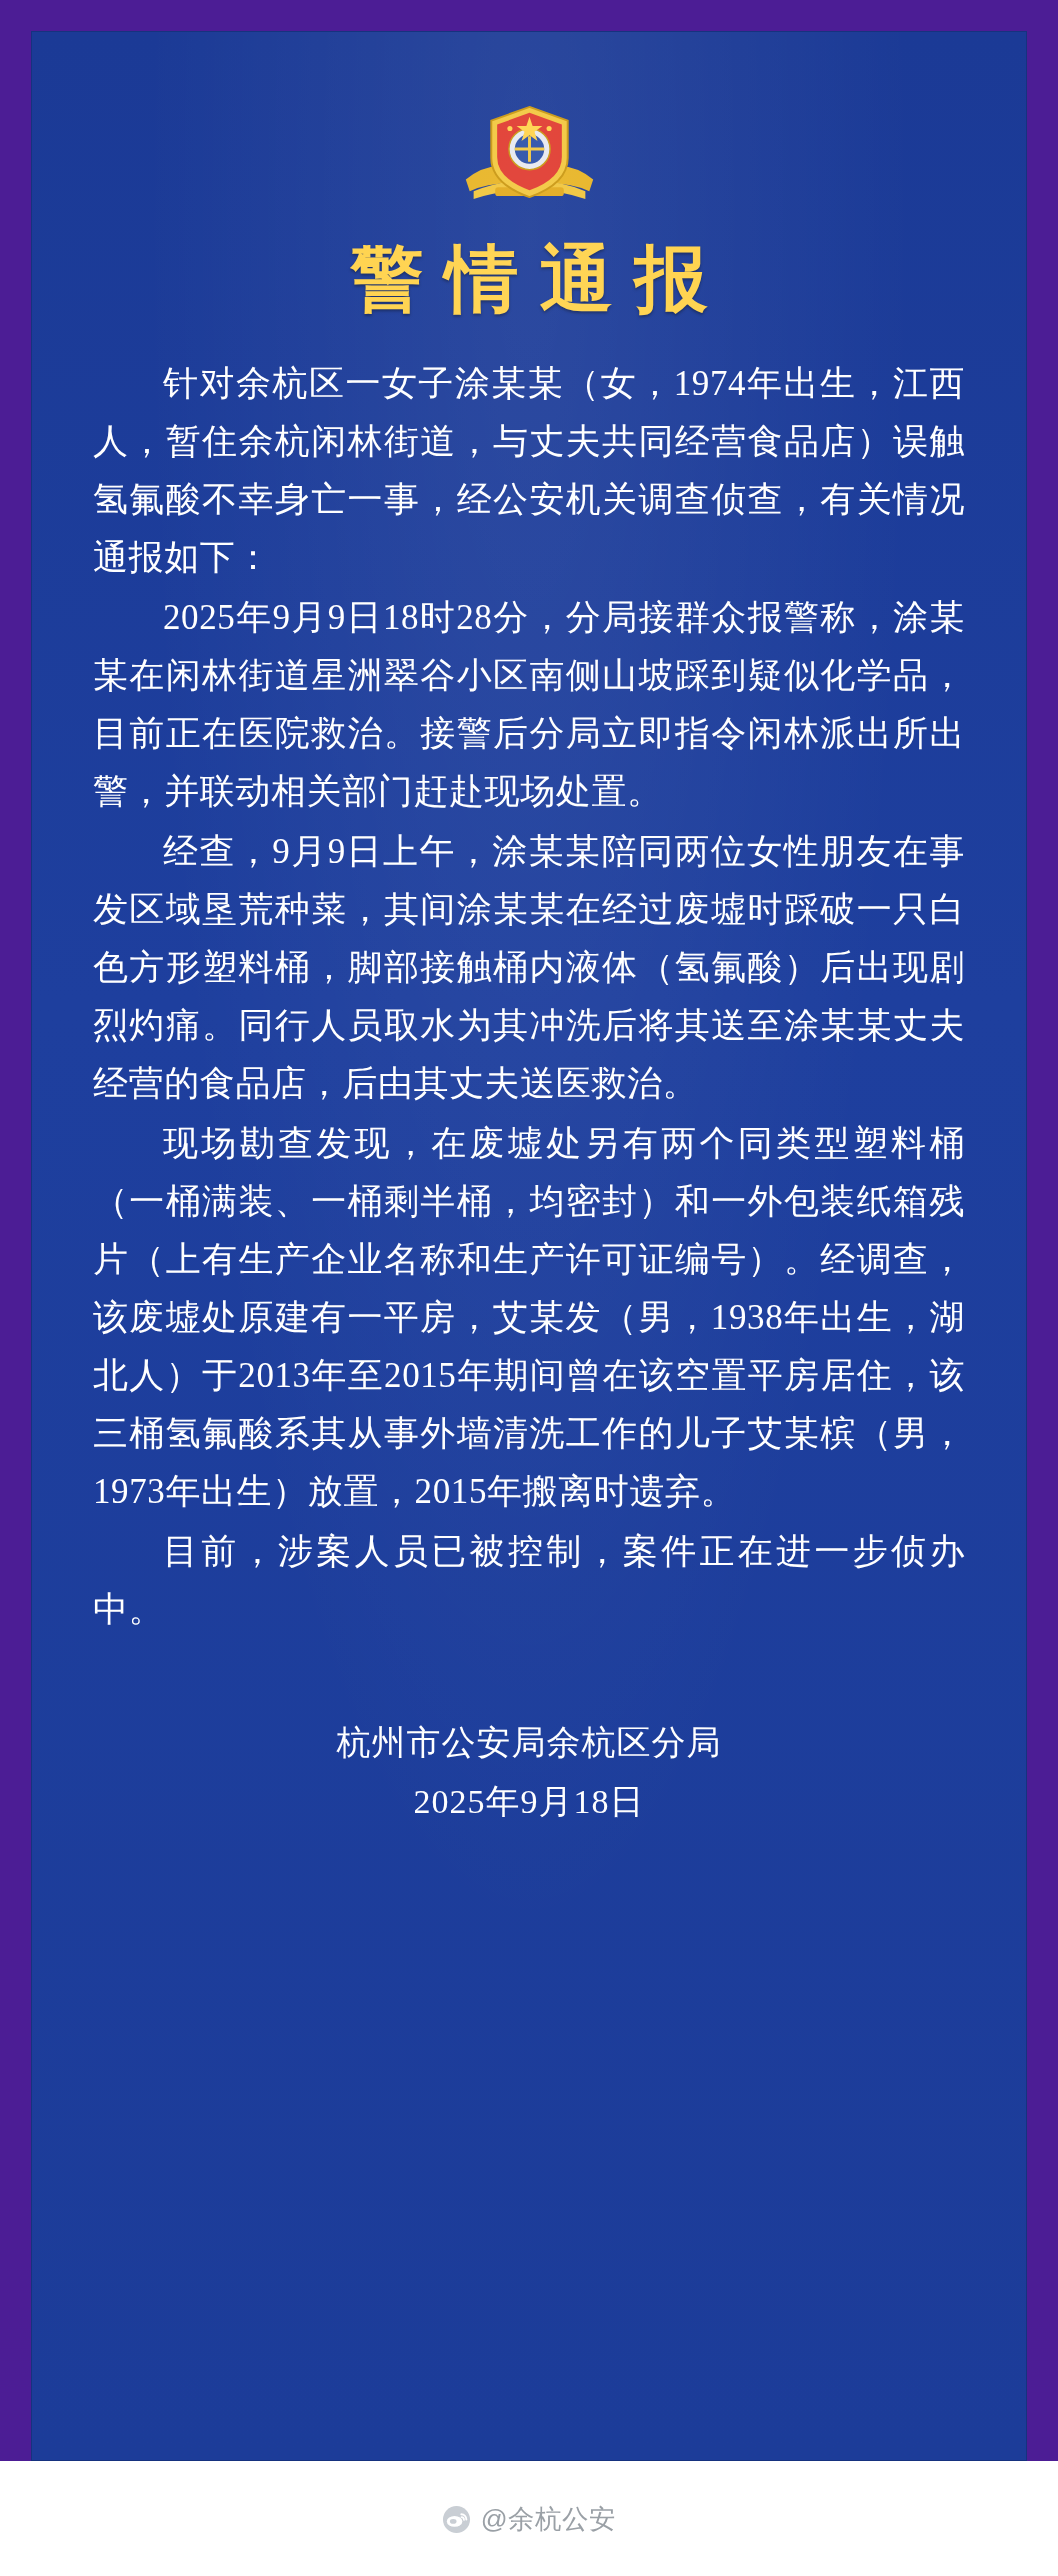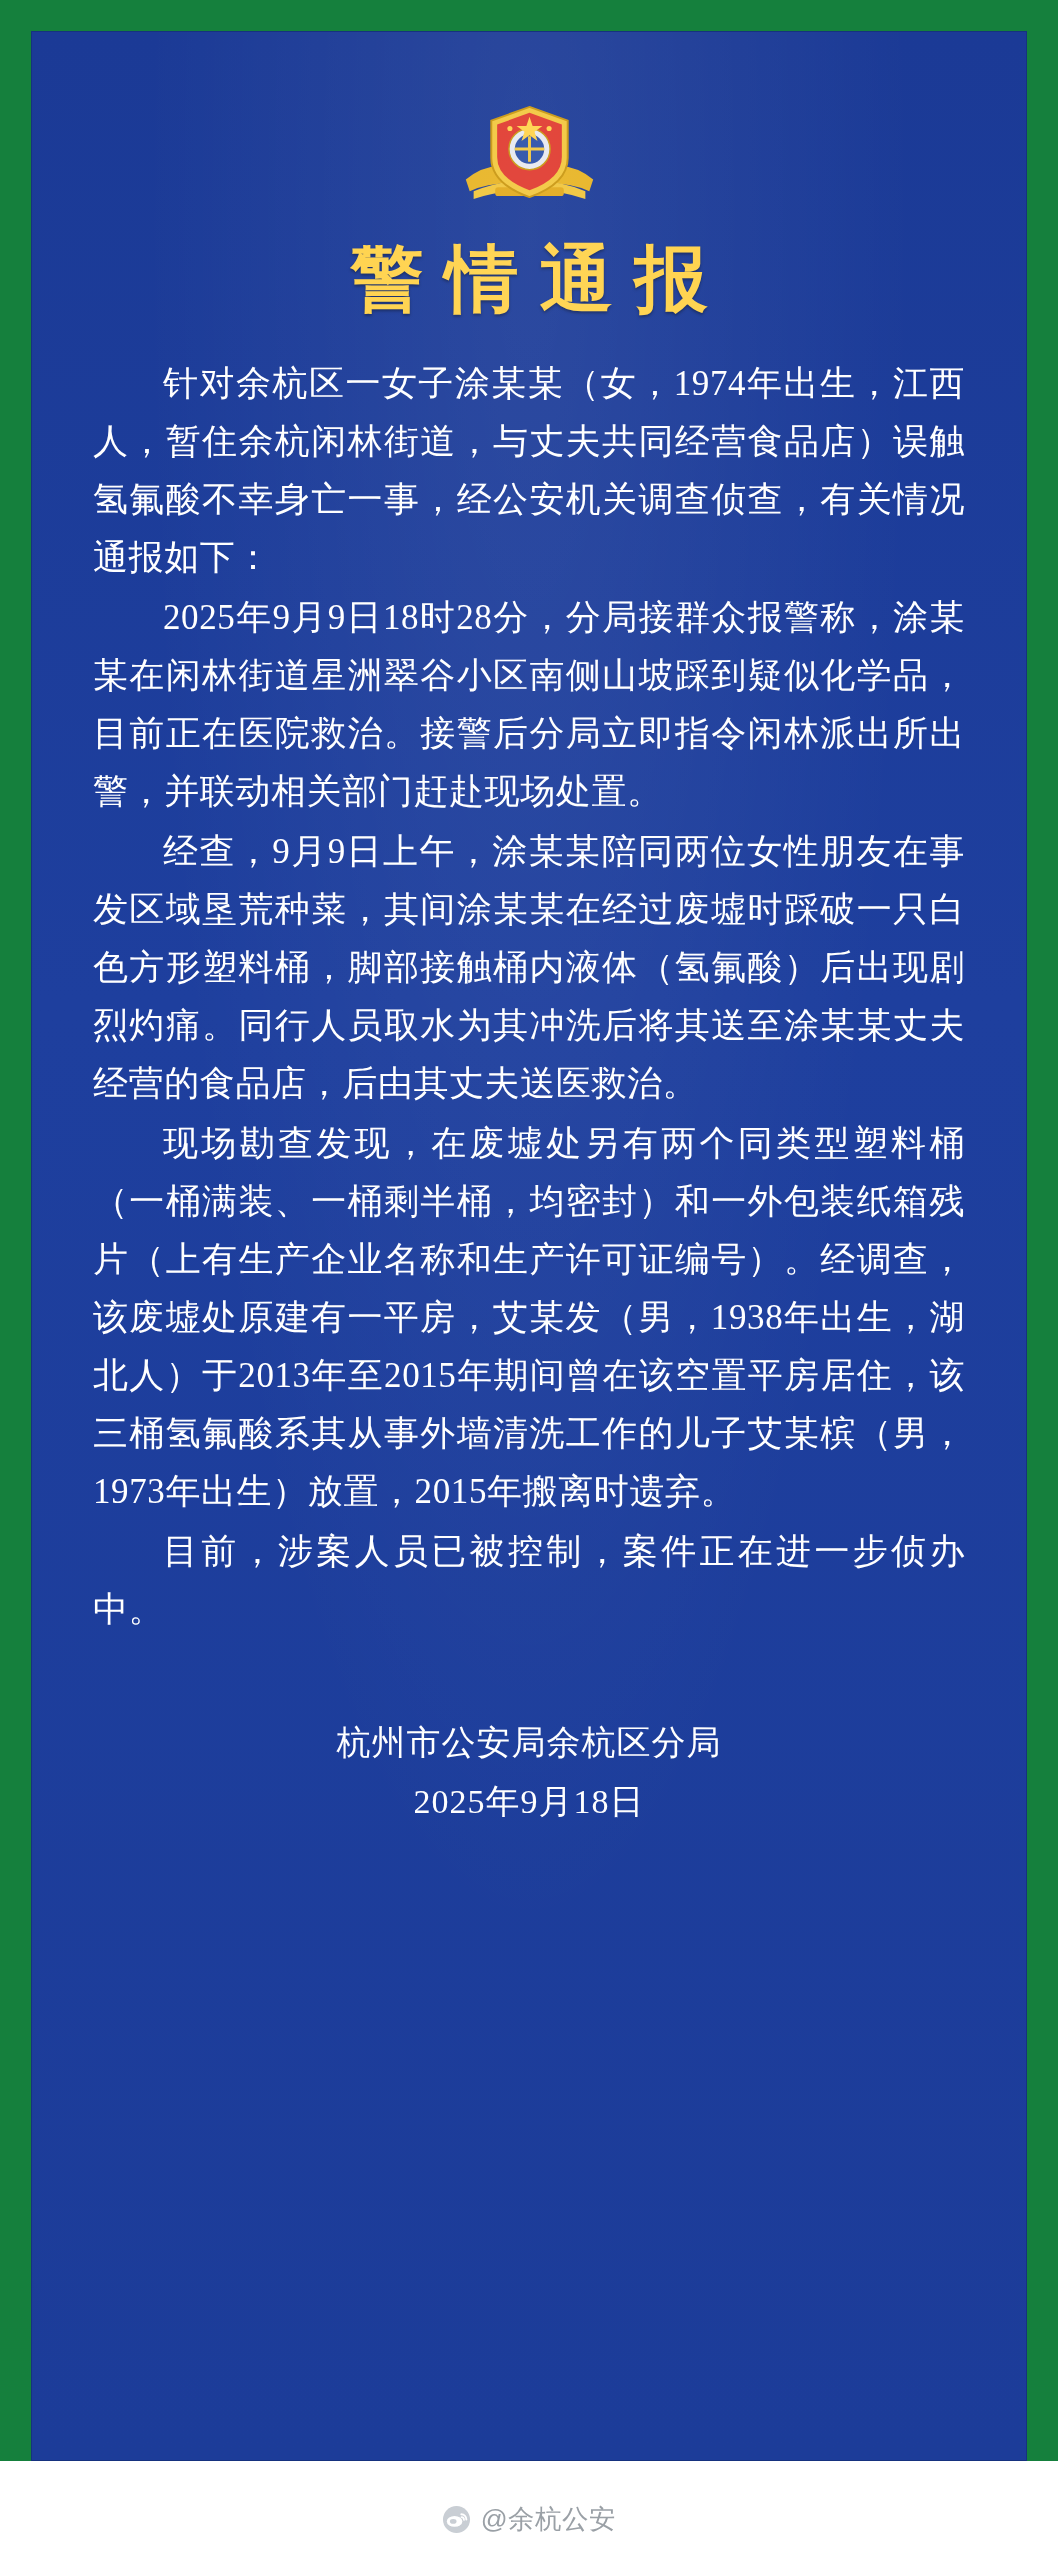--- a/index.html
+++ b/index.html
@@ -10,21 +10,21 @@
   body {
     width: 1058px;
     height: 2576px;
     font-family: "Liberation Serif", "DejaVu Serif", serif;
     position: relative;
     overflow: hidden;
   }
   .page {
     width: 1058px;
     height: 2576px;
-    background: #15803d;
+    background: #4c1d95;
     display: flex;
     flex-direction: column;
     align-items: center;
     position: relative;
   }
   
   .notice-card {
     width: 996px;
     margin-top: 31px;
     background: linear-gradient(180deg, #1b3a96 0%, #1e3f9e 40%, #1c3c99 100%);

